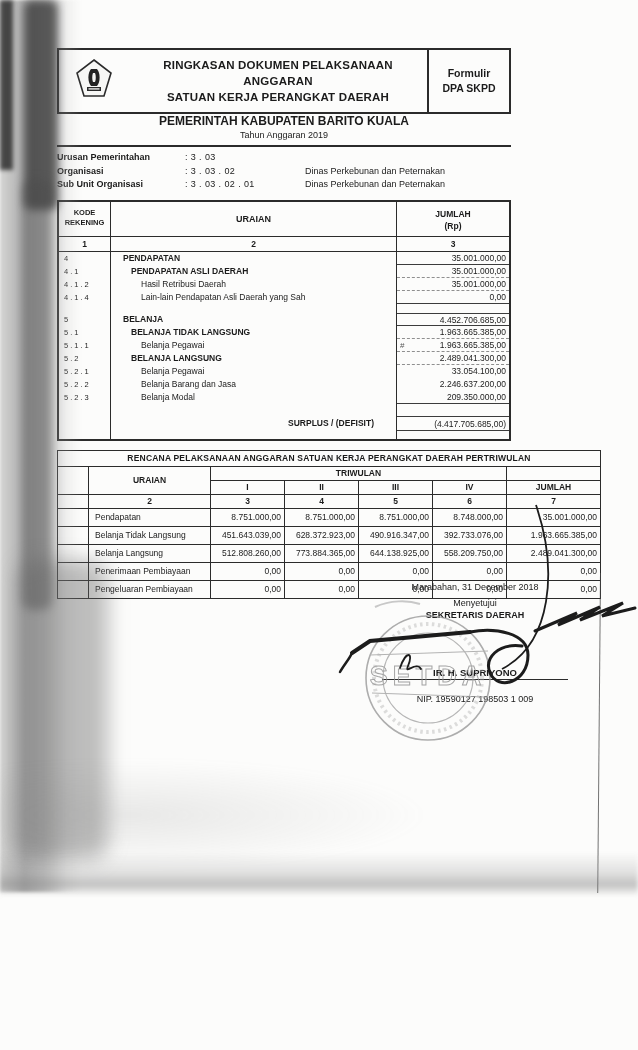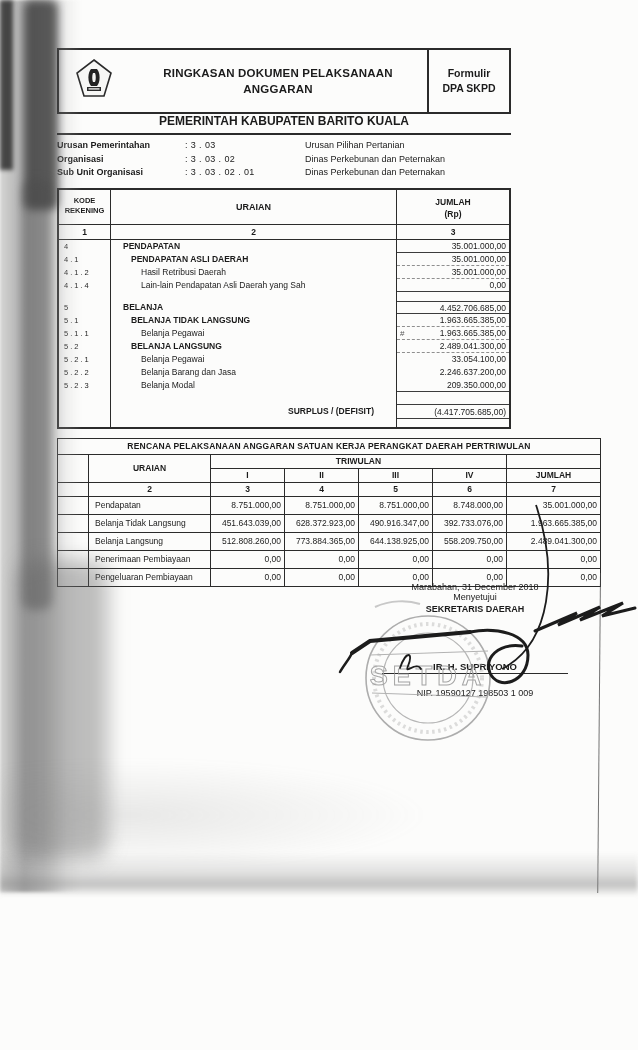--- a/index.html
+++ b/index.html
@@ -64,21 +64,21 @@
   .t2 td{border:1px solid #2b2b2b;padding:0 3px;overflow:hidden;margin-top:36px;}
   .t2 .ttl{font-weight:bold;text-align:center;height:15px;font-size:8.5px;letter-spacing:.2px;}
   .t2 .hc{font-weight:bold;text-align:center;height:13px;}
   .t2 .nc{font-weight:bold;text-align:center;height:13px;}
   .t2 .dl{height:17px;padding-left:6px;}
   .t2 .dv{height:17px;text-align:right;}
   .t2 .obs{background:transparent;}
   
   .sig{position:absolute;left:330px;top:582px;width:290px;text-align:center;z-index:1;}
   .sig-date{font-size:9px;}
-  .sig-approve{font-size:9px;margin-top:0;}
+  .sig-approve{font-size:9px;margin-top:6px;}
   .sig-role{font-size:9px;font-weight:bold;margin-top:2px;}
   .sig-space{height:42px;}
   .sig-name{display:inline-block;font-size:9.5px;font-weight:bold;padding:0 18px 1px 18px;border-bottom:1.2px solid #2b2b2b;min-width:150px;}
   .sig-nip{font-size:9px;margin-top:14px;}
   .sigsvg{position:absolute;left:330px;top:455px;width:308px;height:300px;z-index:3;pointer-events:none;}
 </style>
 </head>
 <body>
 
 <div class="page">
@@ -90,35 +90,36 @@
         <svg width="40" height="48" viewBox="0 0 40 48">
           <polygon points="20,3 37,16 30,39 10,39 3,16" fill="#f7f7f5" stroke="#2b2b2b" stroke-width="1.6"></polygon>
           <path d="M17 12 C 13.5 16 13.5 25 17 29 L 23 29 C 26.5 25 26.5 16 23 12 Z" fill="#222"></path>
           <path d="M19 16 C 18 18 18 23 19 25 L 21 25 C 22 23 22 18 21 16 Z" fill="#f2f2f0"></path>
           <rect x="13" y="30" width="14" height="4" fill="#2b2b2b"></rect>
           <rect x="14.5" y="31.2" width="11" height="1.4" fill="#e8e8e6"></rect>
         </svg>
       </div>
       <div class="hdr-title">
         <span>RINGKASAN DOKUMEN PELAKSANAAN ANGGARAN</span>
+        <span>SATUAN KERJA PERANGKAT DAERAH</span>
       </div>
       <div class="form-cell">
         <span>Formulir</span>
         <span>DPA SKPD</span>
       </div>
     </div>
 
     <div class="gov-title">PEMERINTAH KABUPATEN BARITO KUALA</div>
+    <div class="gov-sub">Tahun Anggaran 2019</div>
     <div class="rule"></div>
 
     <div class="info">
       <div class="inforow">
         <span class="inflabel">Urusan Pemerintahan</span>
         <span class="infcode">:  3 . 03</span>
-        <span class="infdesc">Urusan Pilihan Pertanian</span>
       </div>
       <div class="inforow">
         <span class="inflabel">Organisasi</span>
         <span class="infcode">:  3 . 03 . 02</span>
         <span class="infdesc">Dinas Perkebunan dan Peternakan</span>
       </div>
       <div class="inforow">
         <span class="inflabel">Sub Unit Organisasi</span>
         <span class="infcode">:  3 . 03 . 02 . 01</span>
         <span class="infdesc">Dinas Perkebunan dan Peternakan</span>

